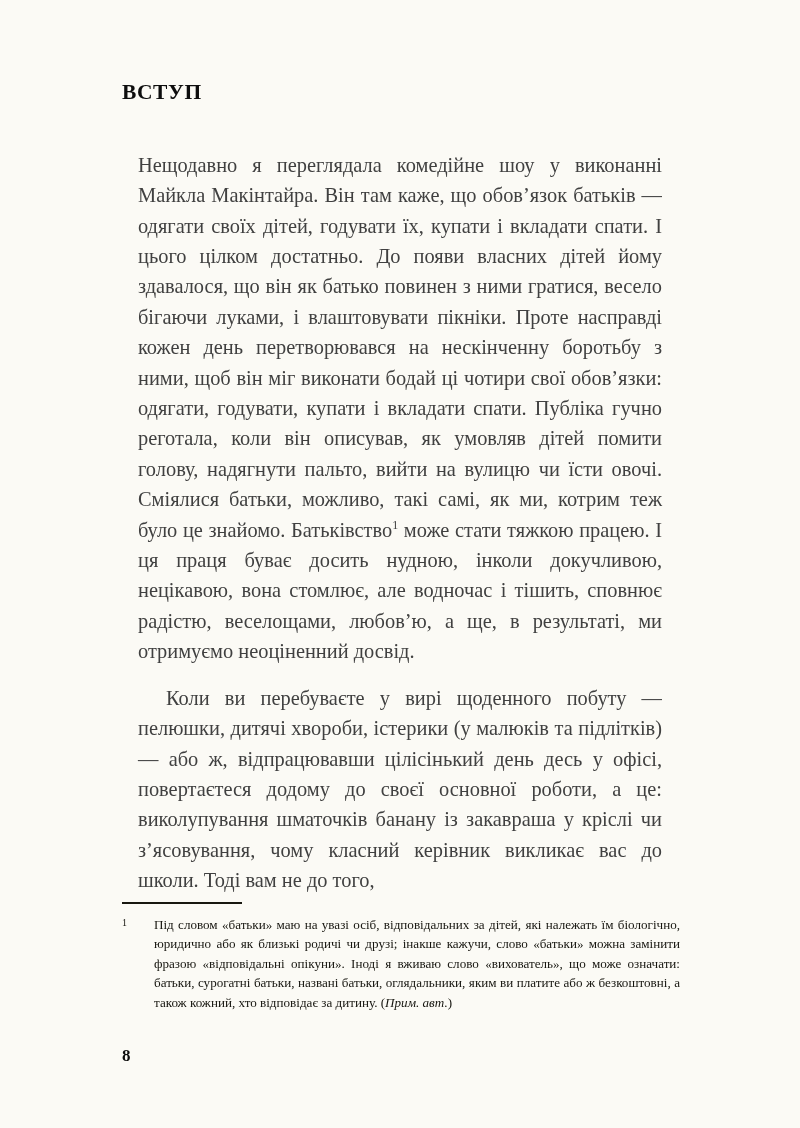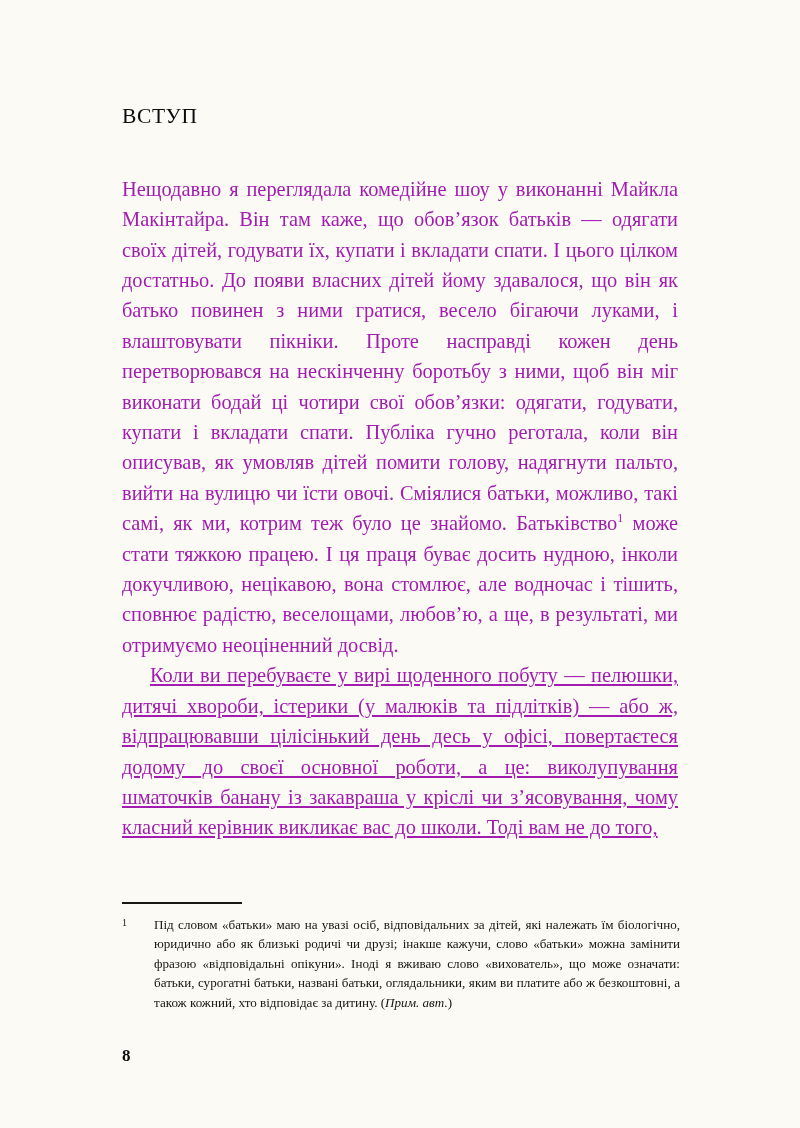--- a/index.html
+++ b/index.html
@@ -23,42 +23,41 @@
     background: #fbfaf5;
   }
   .content {
     position: absolute;
     left: 122px;
     top: 0;
     width: 556px;
   }
   .chapter-title {
     font-size: 21.5px;
-    font-weight: normal;
+    font-weight: bold;
     letter-spacing: 0.6px;
     margin: 0;
-    padding-top: 104px;
+    padding-top: 80px;
     line-height: 1.2;
     color: #0d0d0d;
   }
   .body-block {
     margin-top: 44px;
   }
   p.para {
-    margin: 0;
+    margin: 16px;
     font-size: 20.4px;
     line-height: 30.4px;
     text-align: justify;
     text-justify: inter-word;
-    color: #a21caf;
+    color: #404040;
     hyphens: manual;
   }
   p.para.indent {
     text-indent: 28px;
-    text-decoration: underline;
   }
   sup.fn-ref {
     font-size: 12px;
     vertical-align: super;
     line-height: 0;
   }
   .footnote-area {
     position: absolute;
     left: 122px;
     top: 902px;

